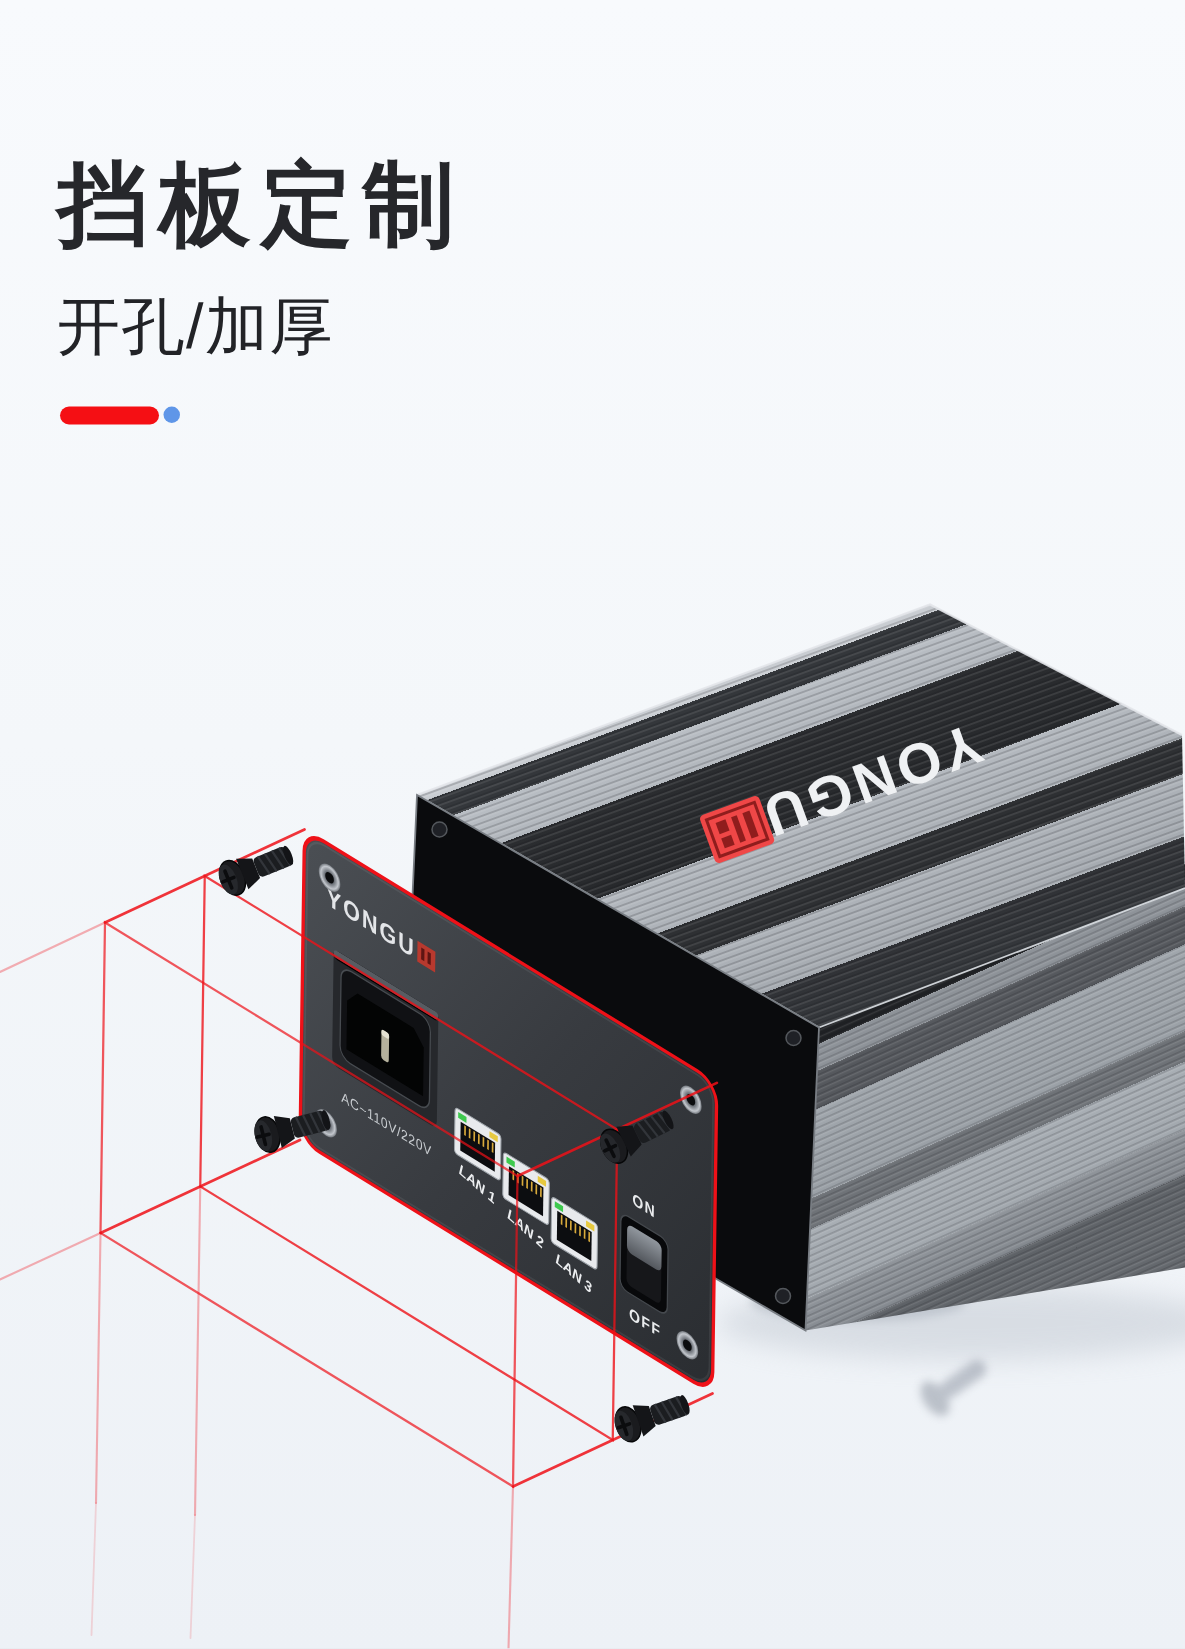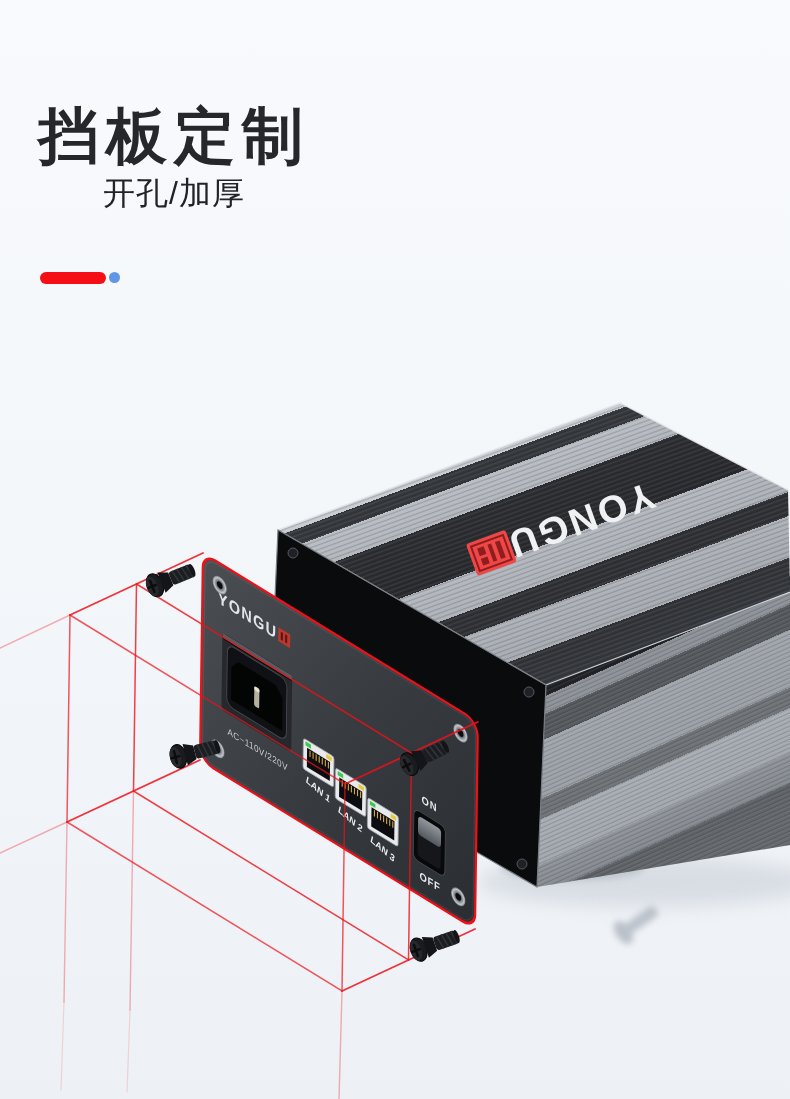--- a/index.html
+++ b/index.html
@@ -1,28 +1,27 @@
 <!DOCTYPE html>
 <html><head>
 <meta charset="utf-8">
 <style>
   html,body{margin:0;padding:0;background:#e8ebf0;}
   .stage{
     position:relative;width:790px;height:1099px;overflow:hidden;
     background:linear-gradient(180deg,#f8fafd 0%,#f4f7fa 45%,#edf1f6 100%);
     font-family:"Liberation Sans", sans-serif;
-    text-align:center;
   }
   .hero{position:absolute;left:38px;top:104px;z-index:5;}
   .hero h1{
     margin:0;font-size:61px;line-height:1.05;font-weight:900;
     letter-spacing:7px;color:#26272b;
   }
   .hero .sub{
-    margin-top:4px;font-size:32px;font-weight:500;letter-spacing:1px;color:#222327;
+    margin-top:22px;font-size:42px;font-weight:500;letter-spacing:1px;color:#222327;
   }
   .accent{position:absolute;left:40px;top:268px;z-index:5;height:13px;}
   .accent .bar{
     display:inline-block;vertical-align:middle;width:66px;height:12px;border-radius:6px;
     background:#f50f14;
   }
   .accent .dot{
     display:inline-block;vertical-align:middle;margin-left:3px;width:11px;height:11px;border-radius:50%;
     background:#5f96e8;
   }

